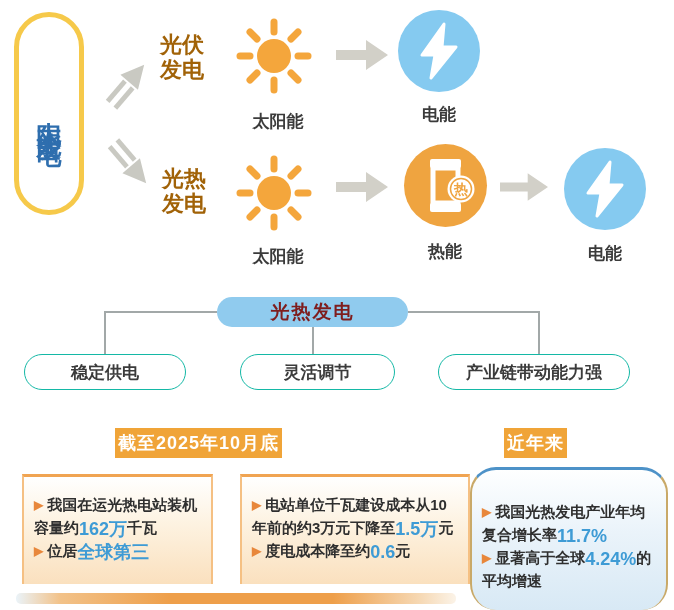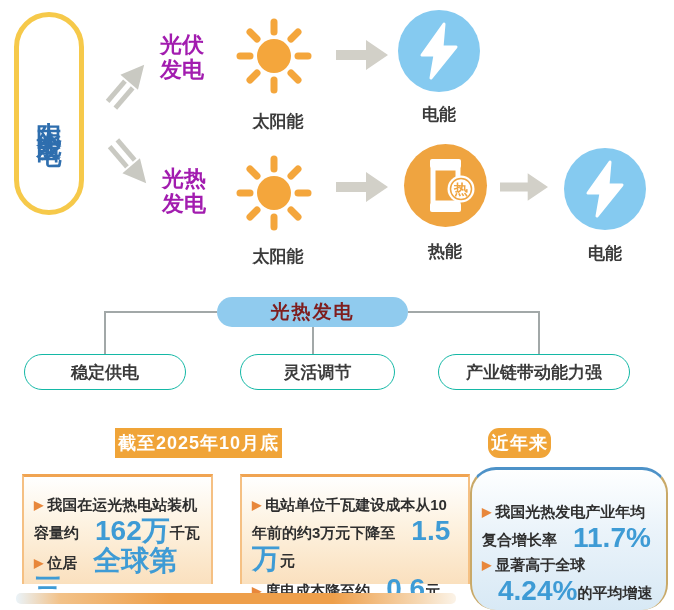--- a/index.html
+++ b/index.html
@@ -6,21 +6,21 @@
   body { background:#fff; font-family:"Liberation Sans", sans-serif; }
   .stage { position:relative; width:674px; height:610px; background:#fff; overflow:hidden; }
   .abs { position:absolute; }
 
   
   .root-oval { left:14px; top:12px; width:70px; height:203px; border:5px solid #F6C94A;
     border-radius:36px; background:#fff; display:flex; align-items:center; justify-content:center; }
   .root-oval span { writing-mode:vertical-rl; text-orientation:upright; font-size:25px; font-weight:bold;
     color:#2E6EAE; letter-spacing:5px; line-height:1; }
 
-  .branch-label { font-size:22px; font-weight:bold; color:#a21caf; line-height:25px; white-space:pre-line; }
+  .branch-label { font-size:22px; font-weight:bold; color:#a16207; line-height:25px; white-space:pre-line; }
   .node-label { font-size:17px; font-weight:600; color:#3B3B3B; text-align:center; }
 
   .circle-node { border-radius:50%; display:flex; align-items:center; justify-content:center; }
   .blue-circle { background:#85CAF0; }
   .orange-circle { background:#EFA440; }
 
   
   .main-pill { left:217px; top:297px; width:191px; height:30px; background:#90CBEE; border-radius:15px;
     color:#7f1d1d; font-size:19px; font-weight:bold; text-align:center; line-height:30px; letter-spacing:2px; }
   .conn { background:#A2A8A8; }
@@ -30,21 +30,21 @@
   
   .stat-header { top:428px; height:30px; background:#F0A438; color:#fff; font-size:18px; font-weight:bold;
     line-height:30px; padding:0 3px; letter-spacing:1px; }
   .stat-box { font-size:15px; font-weight:bold; color:#2F2F2F; line-height:21px; }
   .warm-box { top:474px; height:110px; border:2px solid #F5C083; border-top:3px solid #F0A452; border-bottom:none;
     background:linear-gradient(180deg,#FFFFFF 0%, #FDF2E0 45%, #FAE0BE 100%); padding:17px 8px 0 10px; }
   .cool-box { left:470px; top:467px; width:198px; height:143px; border-left:2px solid #C9A968; border-right:2px solid #C9A968;
     border-top:3px solid #4D92C8; background:linear-gradient(180deg,#FEFFFF 0%, #EAF3FA 45%, #D8E9F5 100%);
     padding:31px 8px 0 10px;border-radius:26px; }
   .bullet { color:#E8873B; font-size:12px; margin-right:4px; position:relative; top:-1px; }
-  .bignum { color:#3E9BD5; font-size:28px; font-weight:bold; line-height:1; vertical-align:-2px; letter-spacing:0;padding-left:16px; }
+  .bignum { color:#3E9BD5; font-size:18px; font-weight:bold; line-height:1; vertical-align:-2px; letter-spacing:0; }
   .stat-line { margin-bottom:2px; }
 
   .bottom-strip { left:16px; top:593px; width:440px; height:11px; border-radius:5px;
     background:linear-gradient(90deg,#EAF3F9 0%, #F2C289 10%, #EE9F4A 35%, #EE9F4A 72%, #F6D9B5 92%, #FBF3E8 100%); }
 
   .flip-y { transform:scaleY(-1); }
 </style>
 </head>
 <body>
 
@@ -146,21 +146,21 @@
   <div class="abs conn" style="left:408px; top:311px; width:132px; height:2px;"></div>
   <div class="abs conn" style="left:538px; top:311px; width:2px; height:44px;"></div>
 
   <div class="abs main-pill">光热发电</div>
 
   <div class="abs sub-pill" style="left:24px; width:162px;">稳定供电</div>
   <div class="abs sub-pill" style="left:240px; width:155px;">灵活调节</div>
   <div class="abs sub-pill" style="left:438px; width:192px;">产业链带动能力强</div>
 
   <div class="abs stat-header" style="left:115px;">截至2025年10月底</div>
-  <div class="abs stat-header" style="left:488px;border-radius:11px;">近年来</div>
+  <div class="abs stat-header" style="left:504px;">近年来</div>
 
   <div class="abs stat-box warm-box" style="left:22px; width:191px;">
     <div class="stat-line"><span class="bullet">▶</span><span>我国在运光热电站装机容量约</span><span class="bignum">162万</span><span>千瓦</span></div>
     <div class="stat-line"><span class="bullet">▶</span><span>位居</span><span class="bignum">全球第三</span><span></span></div>
   </div>
 
   <div class="abs stat-box warm-box" style="left:228px; width:230px;margin-left:12px;">
     <div class="stat-line"><span class="bullet">▶</span><span>电站单位千瓦建设成本从10年前的约3万元下降至</span><span class="bignum">1.5万</span><span>元</span></div>
     <div class="stat-line"><span class="bullet">▶</span><span>度电成本降至约</span><span class="bignum">0.6</span><span>元</span></div>
   </div>

